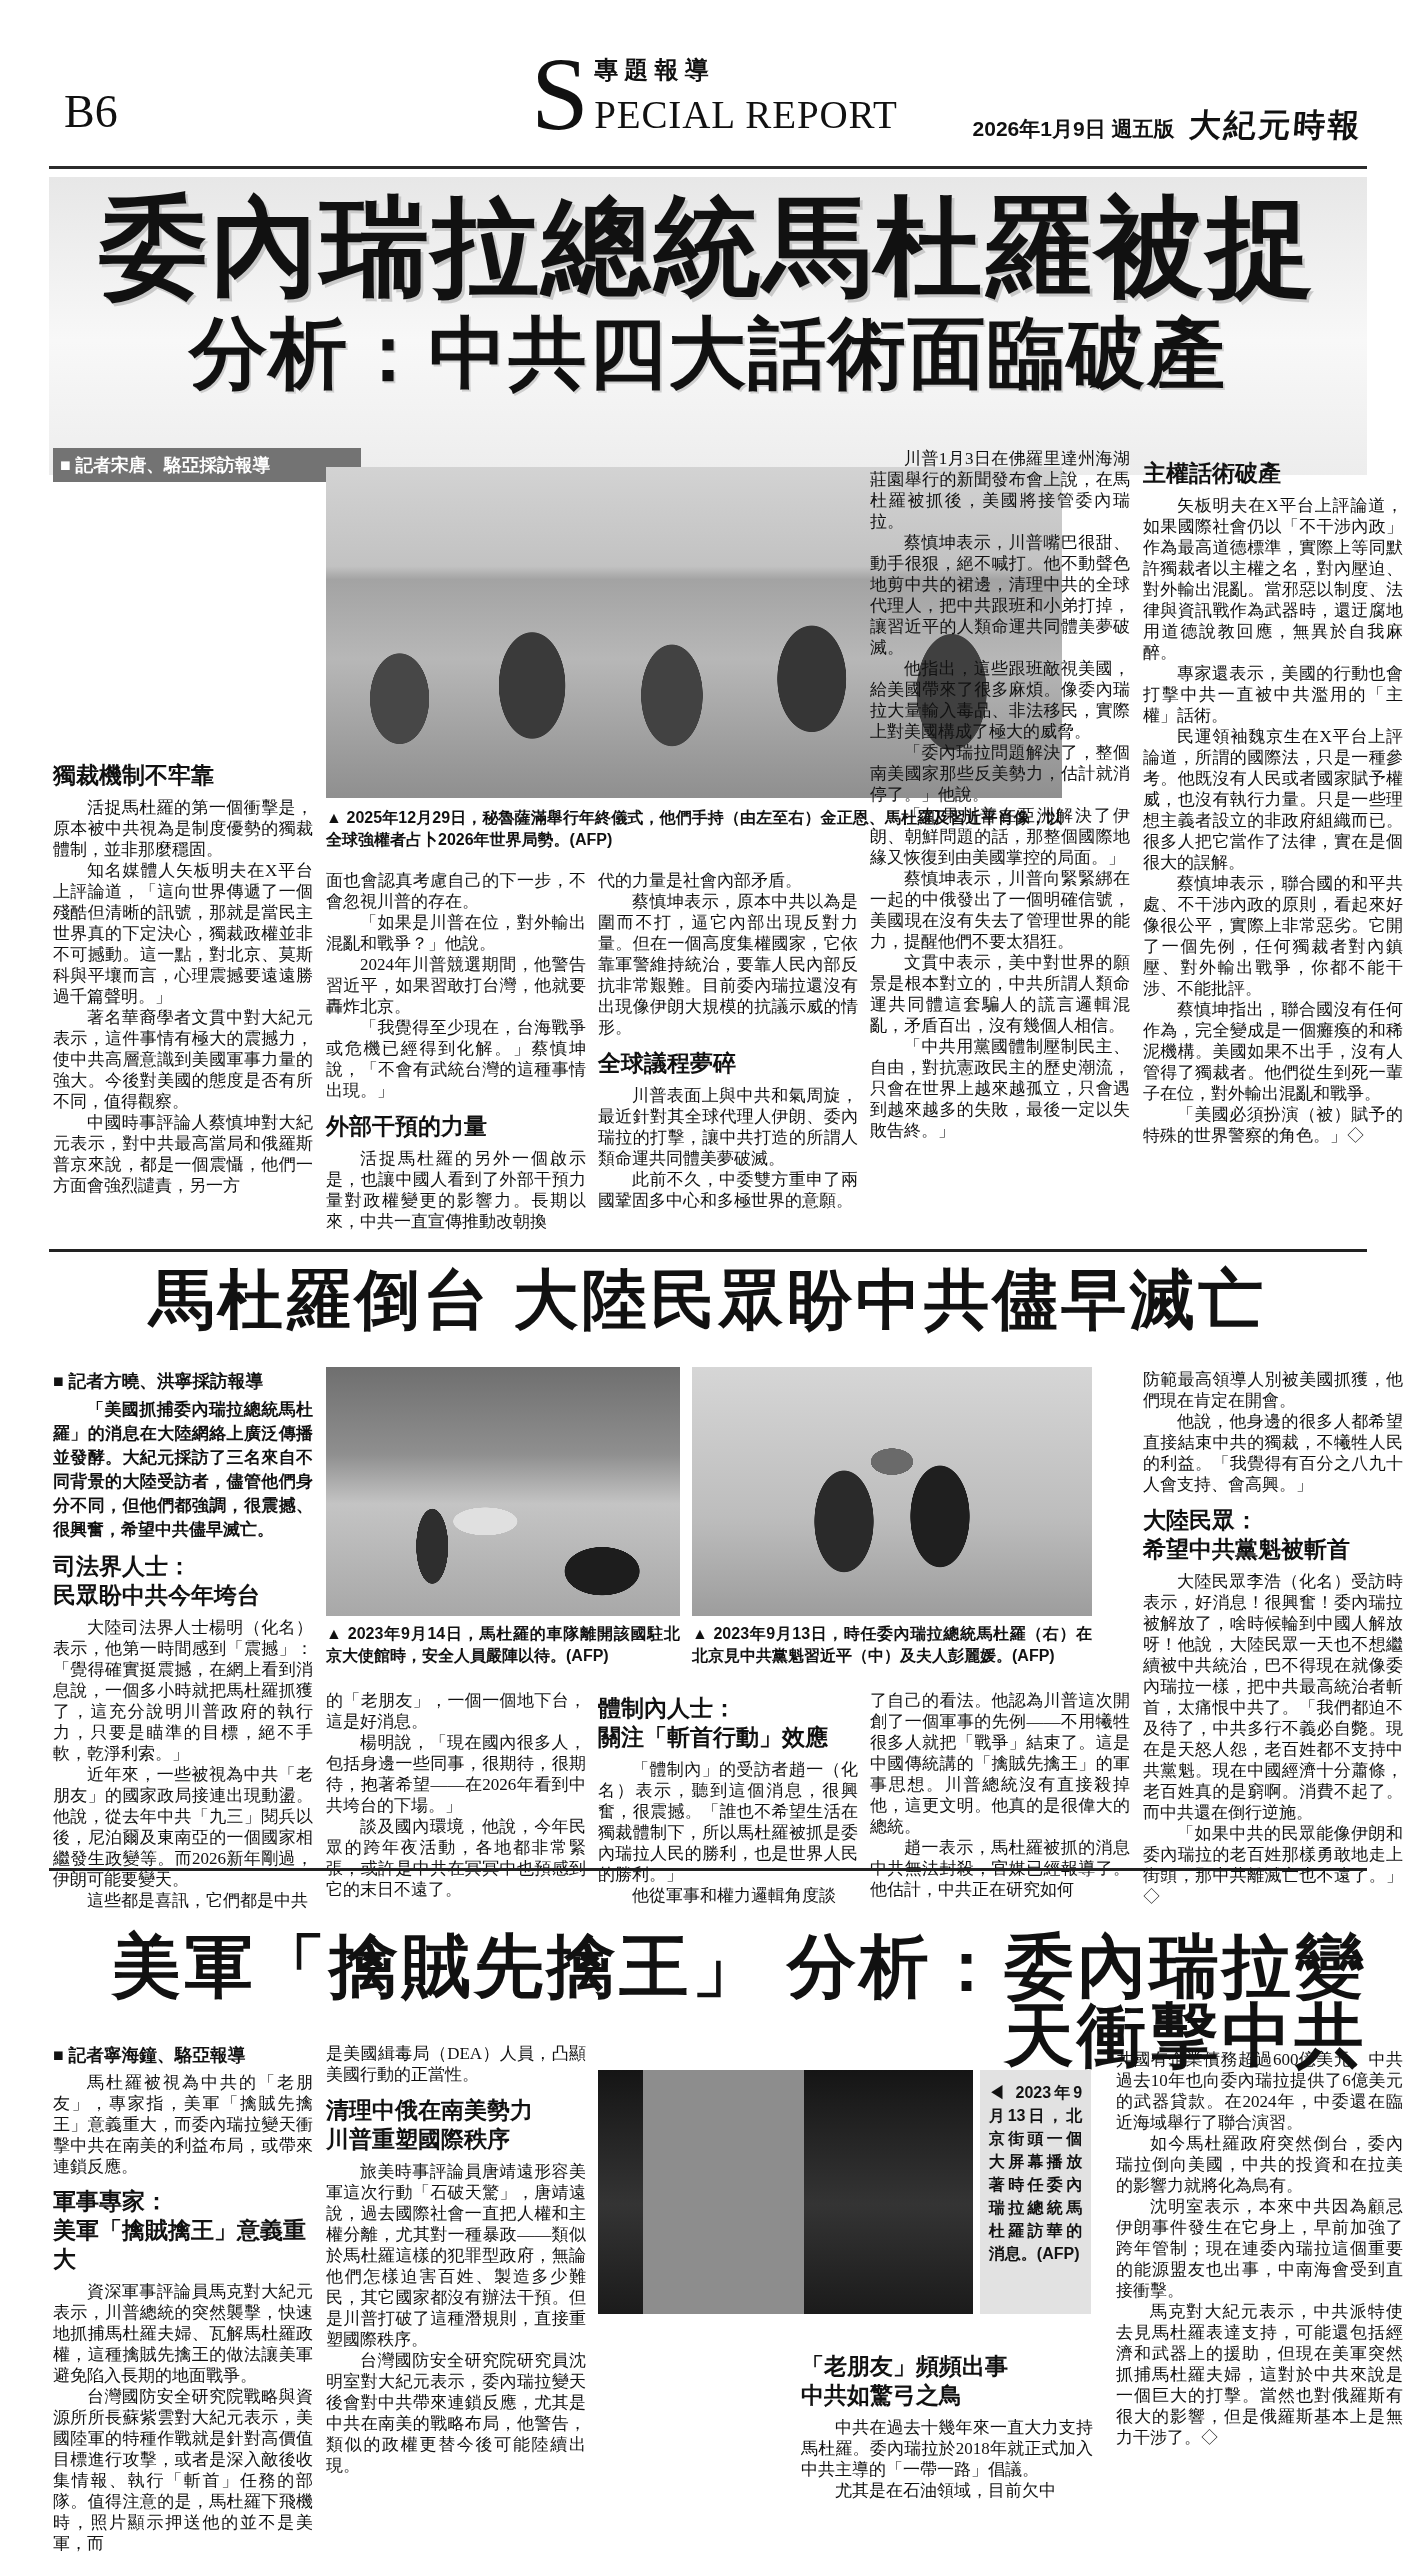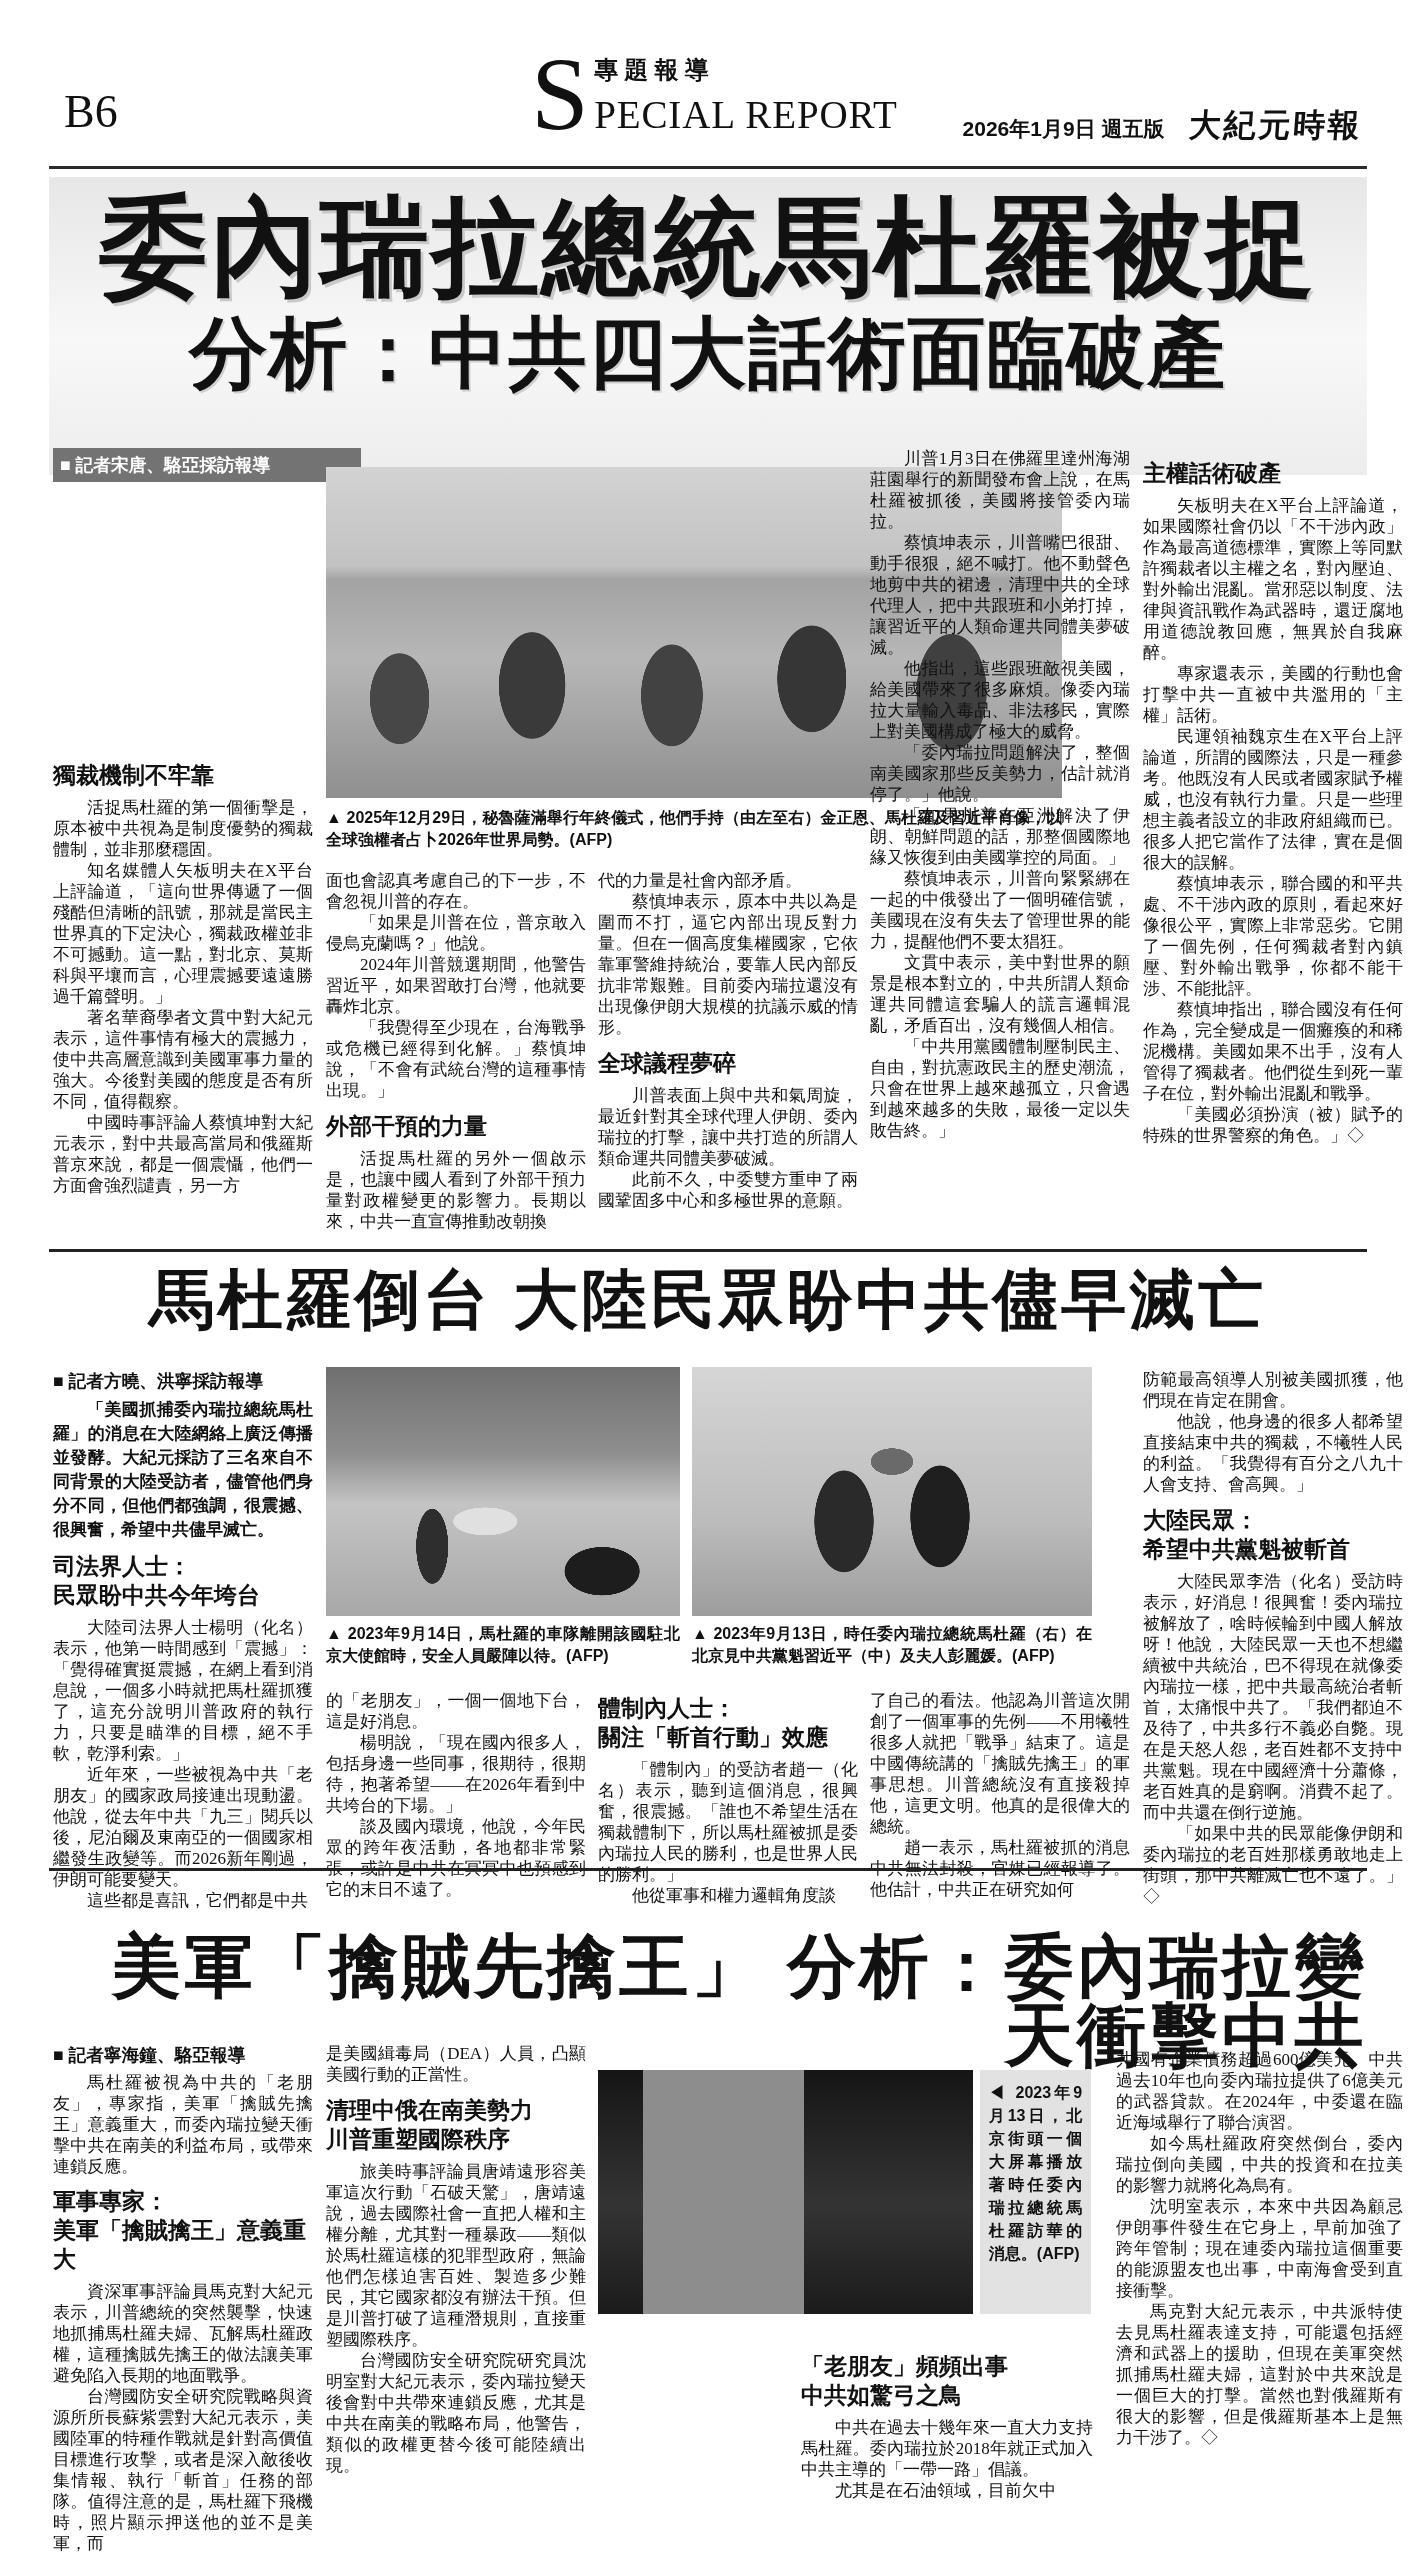--- a/index.html
+++ b/index.html
@@ -5,21 +5,21 @@
   html,body{margin:0;padding:0;background:#888;}
   #page{position:relative;width:1415px;height:2576px;background:#fff;margin:0 auto;overflow:hidden;
         font-family:"Liberation Serif", serif;color:#111;}
   
   .pageno{position:absolute;left:64px;top:85px;font-size:46px;font-family:"Liberation Serif",serif;}
   .seclogo{position:absolute;left:531px;top:42px;width:372px;height:115px;display:flex;align-items:flex-start;}
   .seclogo .bigS{font-size:104px;line-height:104px;font-family:"Liberation Serif",serif;}
   .seclogo .stack{margin-left:5.3px;margin-top:12.4px;}
   .seclogo .zh{font-family:"Liberation Sans",sans-serif;font-weight:bold;font-size:24px;letter-spacing:6.2px;}
   .seclogo .en{font-family:"Liberation Serif",serif;font-size:39px;letter-spacing:0.9px;margin-top:5.3px;}
-  .hdr-right{position:absolute;right:53px;top:104px;display:flex;align-items:baseline;gap:24px;}
+  .hdr-right{position:absolute;right:53px;top:104px;display:flex;align-items:baseline;gap:14px;}
   .dateline{font-family:"Liberation Sans",sans-serif;font-weight:bold;font-size:21px;}
   .masthead{font-family:"Liberation Serif",serif;font-weight:900;font-size:32px;letter-spacing:2.7px;transform:skewX(-4deg);}
   .toprule{position:absolute;left:49px;top:166px;width:1318px;height:2.7px;background:#2b2b2b;}
   
   .a1-hd{position:absolute;left:49px;top:177px;width:1318px;height:298px;text-align:center;
          background:linear-gradient(180deg,#e7e7e7 0%,#f8f8f8 55%,#ededed 100%);}
   .a1-hd .l1{font-size:108px;line-height:120px;font-weight:900;letter-spacing:2.7px;margin-top:10.6px;
              text-shadow:2.7px 2.7px 0 #c9c9c9;}
   .a1-hd .l2{font-size:78px;line-height:92px;font-weight:900;letter-spacing:1.8px;text-shadow:1.8px 1.8px 0 #cfcfcf;}
   
@@ -109,21 +109,21 @@
 
   <div class="col" style="left:53px;top:750px;">
       <div class="subhead">獨裁機制不牢靠</div>
       <p class="para">活捉馬杜羅的第一個衝擊是，原本被中共視為是制度優勢的獨裁體制，並非那麼穩固。</p>
       <p class="para">知名媒體人矢板明夫在X平台上評論道，「這向世界傳遞了一個殘酷但清晰的訊號，那就是當民主世界真的下定決心，獨裁政權並非不可撼動。這一點，對北京、莫斯科與平壤而言，心理震撼要遠遠勝過千篇聲明。」</p>
       <p class="para">著名華裔學者文貫中對大紀元表示，這件事情有極大的震撼力，使中共高層意識到美國軍事力量的強大。今後對美國的態度是否有所不同，值得觀察。</p>
       <p class="para">中國時事評論人蔡慎坤對大紀元表示，對中共最高當局和俄羅斯普京來說，都是一個震懾，他們一方面會強烈譴責，另一方</p>
     </div>
   <div class="col" style="left:326px;top:870px;">
       <p class="para cont">面也會認真考慮自己的下一步，不會忽視川普的存在。</p>
-      <p class="para">「如果是川普在位，普京敢入侵烏克蘭嗎？」他說。</p>
+      <p class="para">「如果是川普在位，對外輸出混亂和戰爭？」他說。</p>
       <p class="para">2024年川普競選期間，他警告習近平，如果習敢打台灣，他就要轟炸北京。</p>
       <p class="para">「我覺得至少現在，台海戰爭或危機已經得到化解。」蔡慎坤說，「不會有武統台灣的這種事情出現。」</p>
       <div class="subhead">外部干預的力量</div>
       <p class="para">活捉馬杜羅的另外一個啟示是，也讓中國人看到了外部干預力量對政權變更的影響力。長期以來，中共一直宣傳推動改朝換</p>
     </div>
   <div class="col" style="left:598px;top:870px;">
       <p class="para cont">代的力量是社會內部矛盾。</p>
       <p class="para">蔡慎坤表示，原本中共以為是圍而不打，逼它內部出現反對力量。但在一個高度集權國家，它依靠軍警維持統治，要靠人民內部反抗非常艱難。目前委內瑞拉還沒有出現像伊朗大規模的抗議示威的情形。</p>
       <div class="subhead">全球議程夢碎</div>
       <p class="para">川普表面上與中共和氣周旋，最近針對其全球代理人伊朗、委內瑞拉的打擊，讓中共打造的所謂人類命運共同體美夢破滅。</p>

